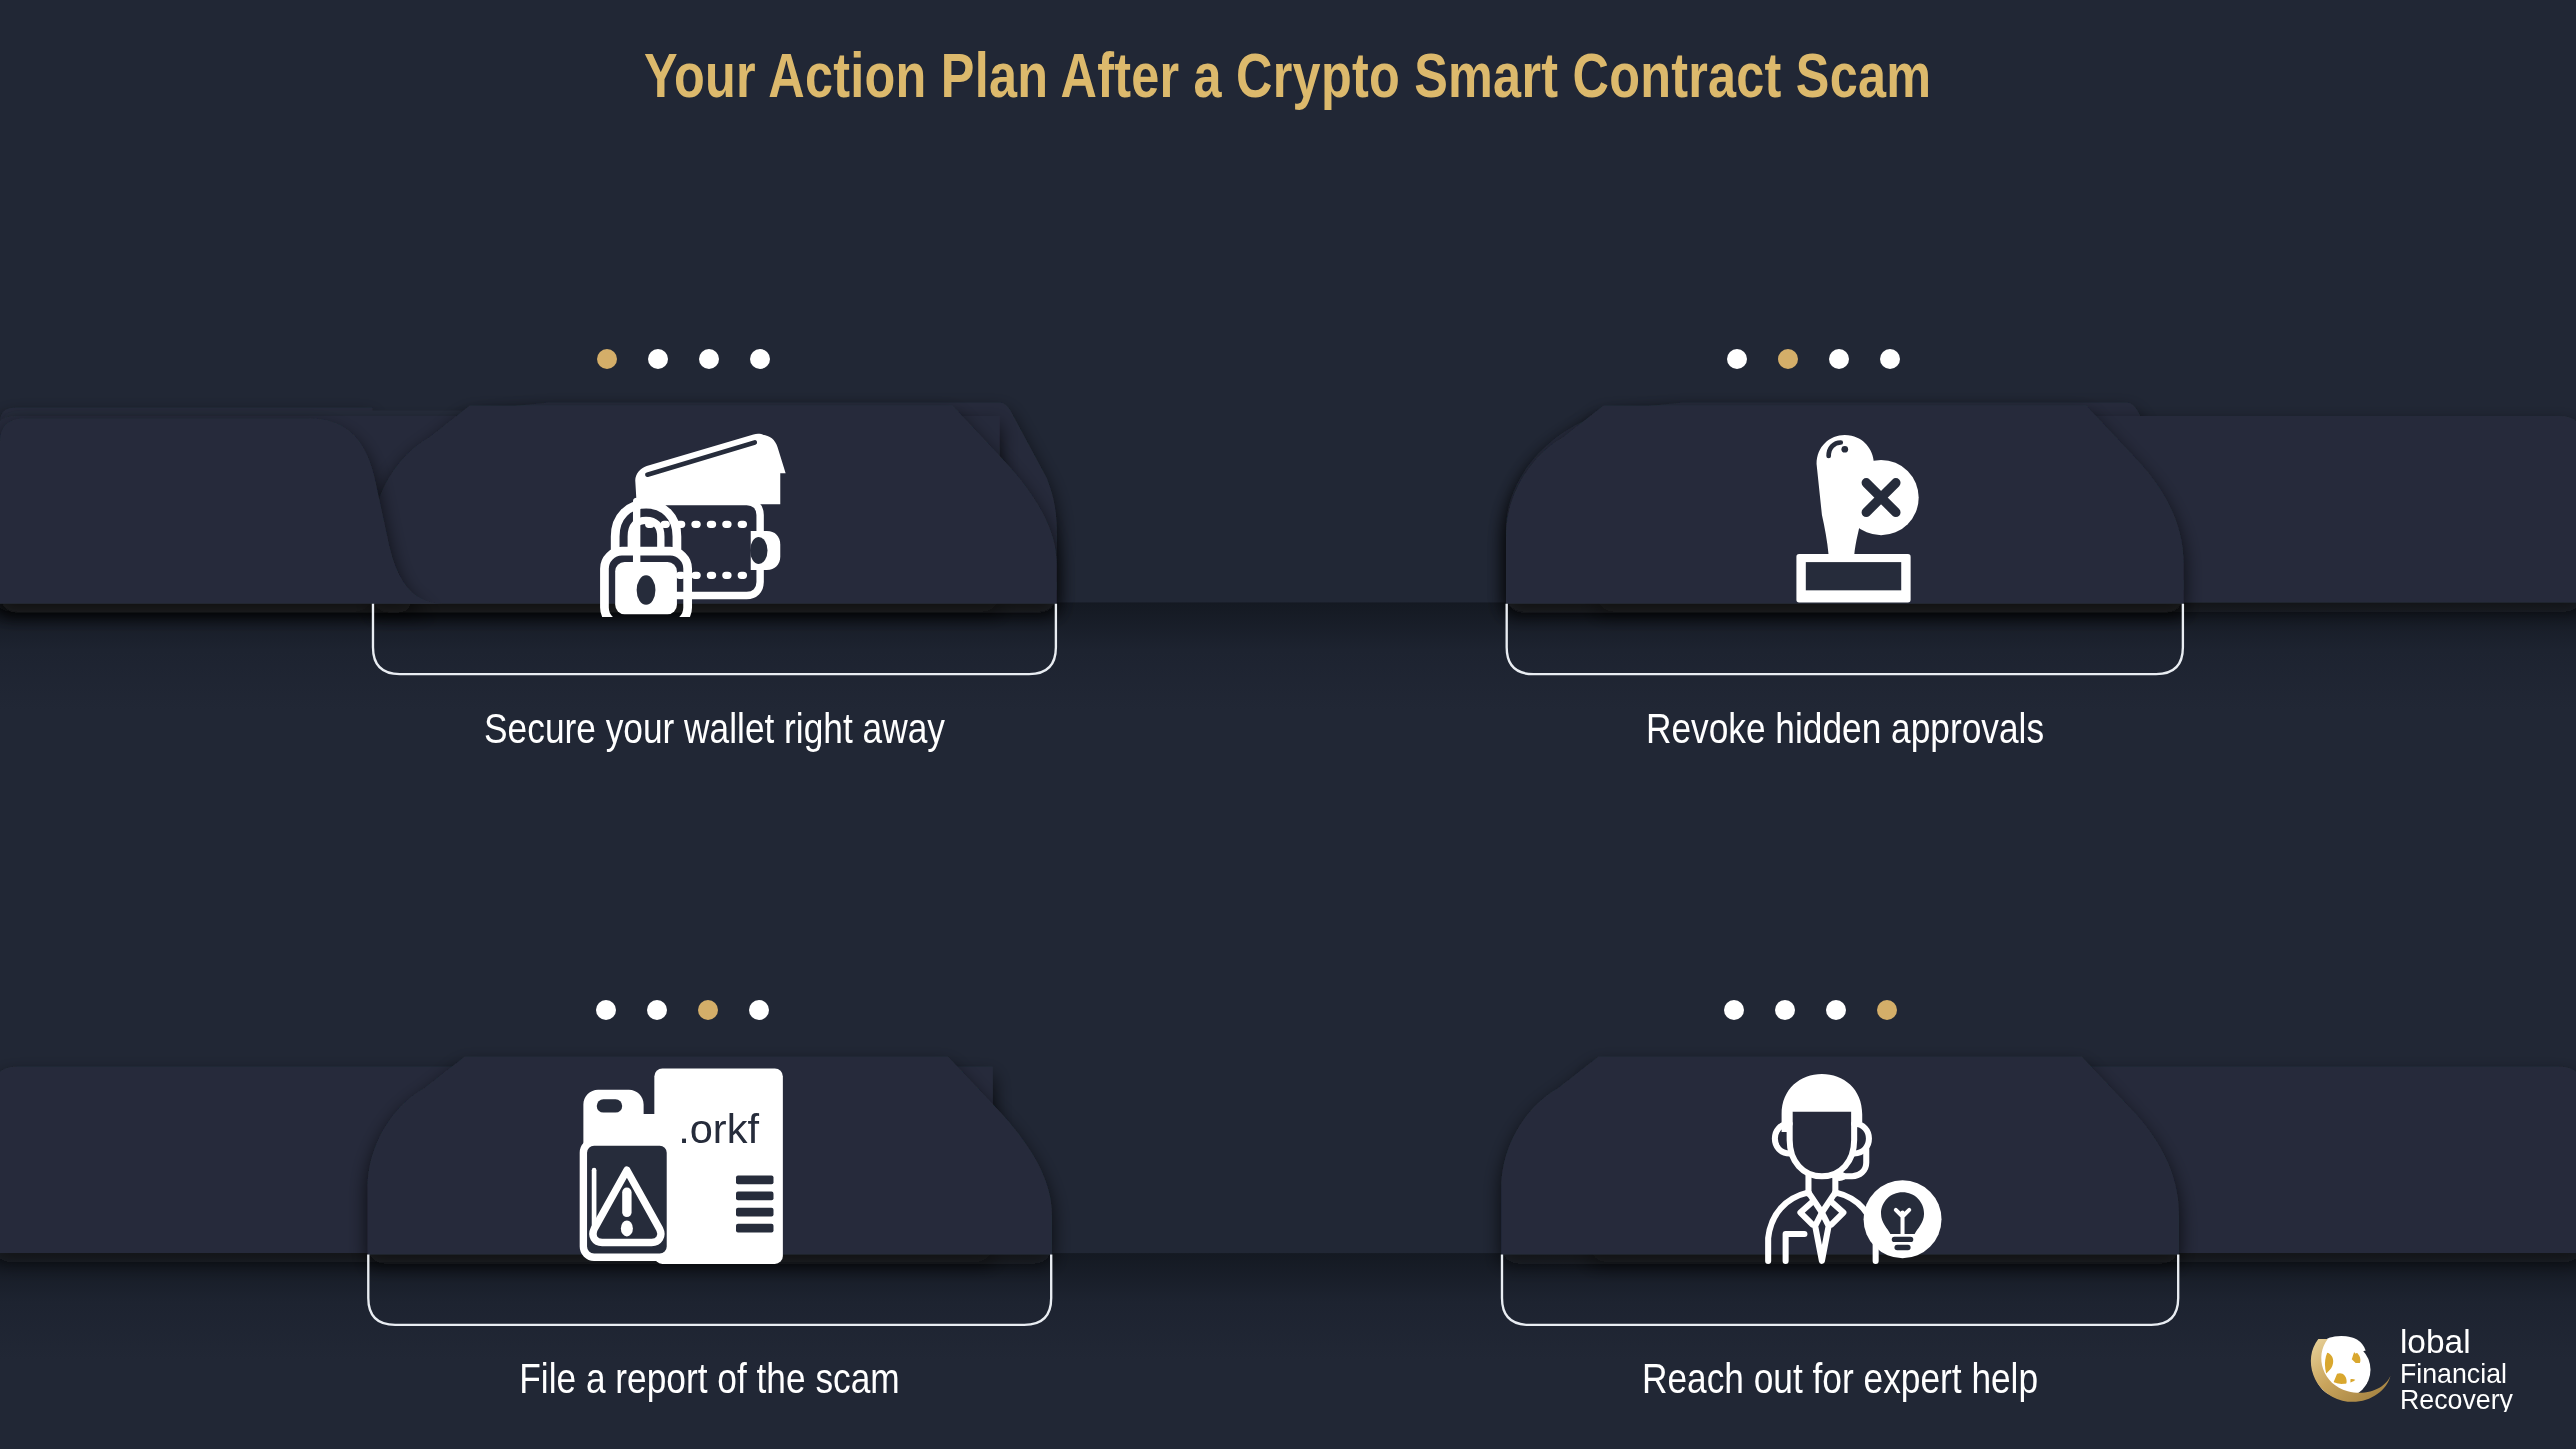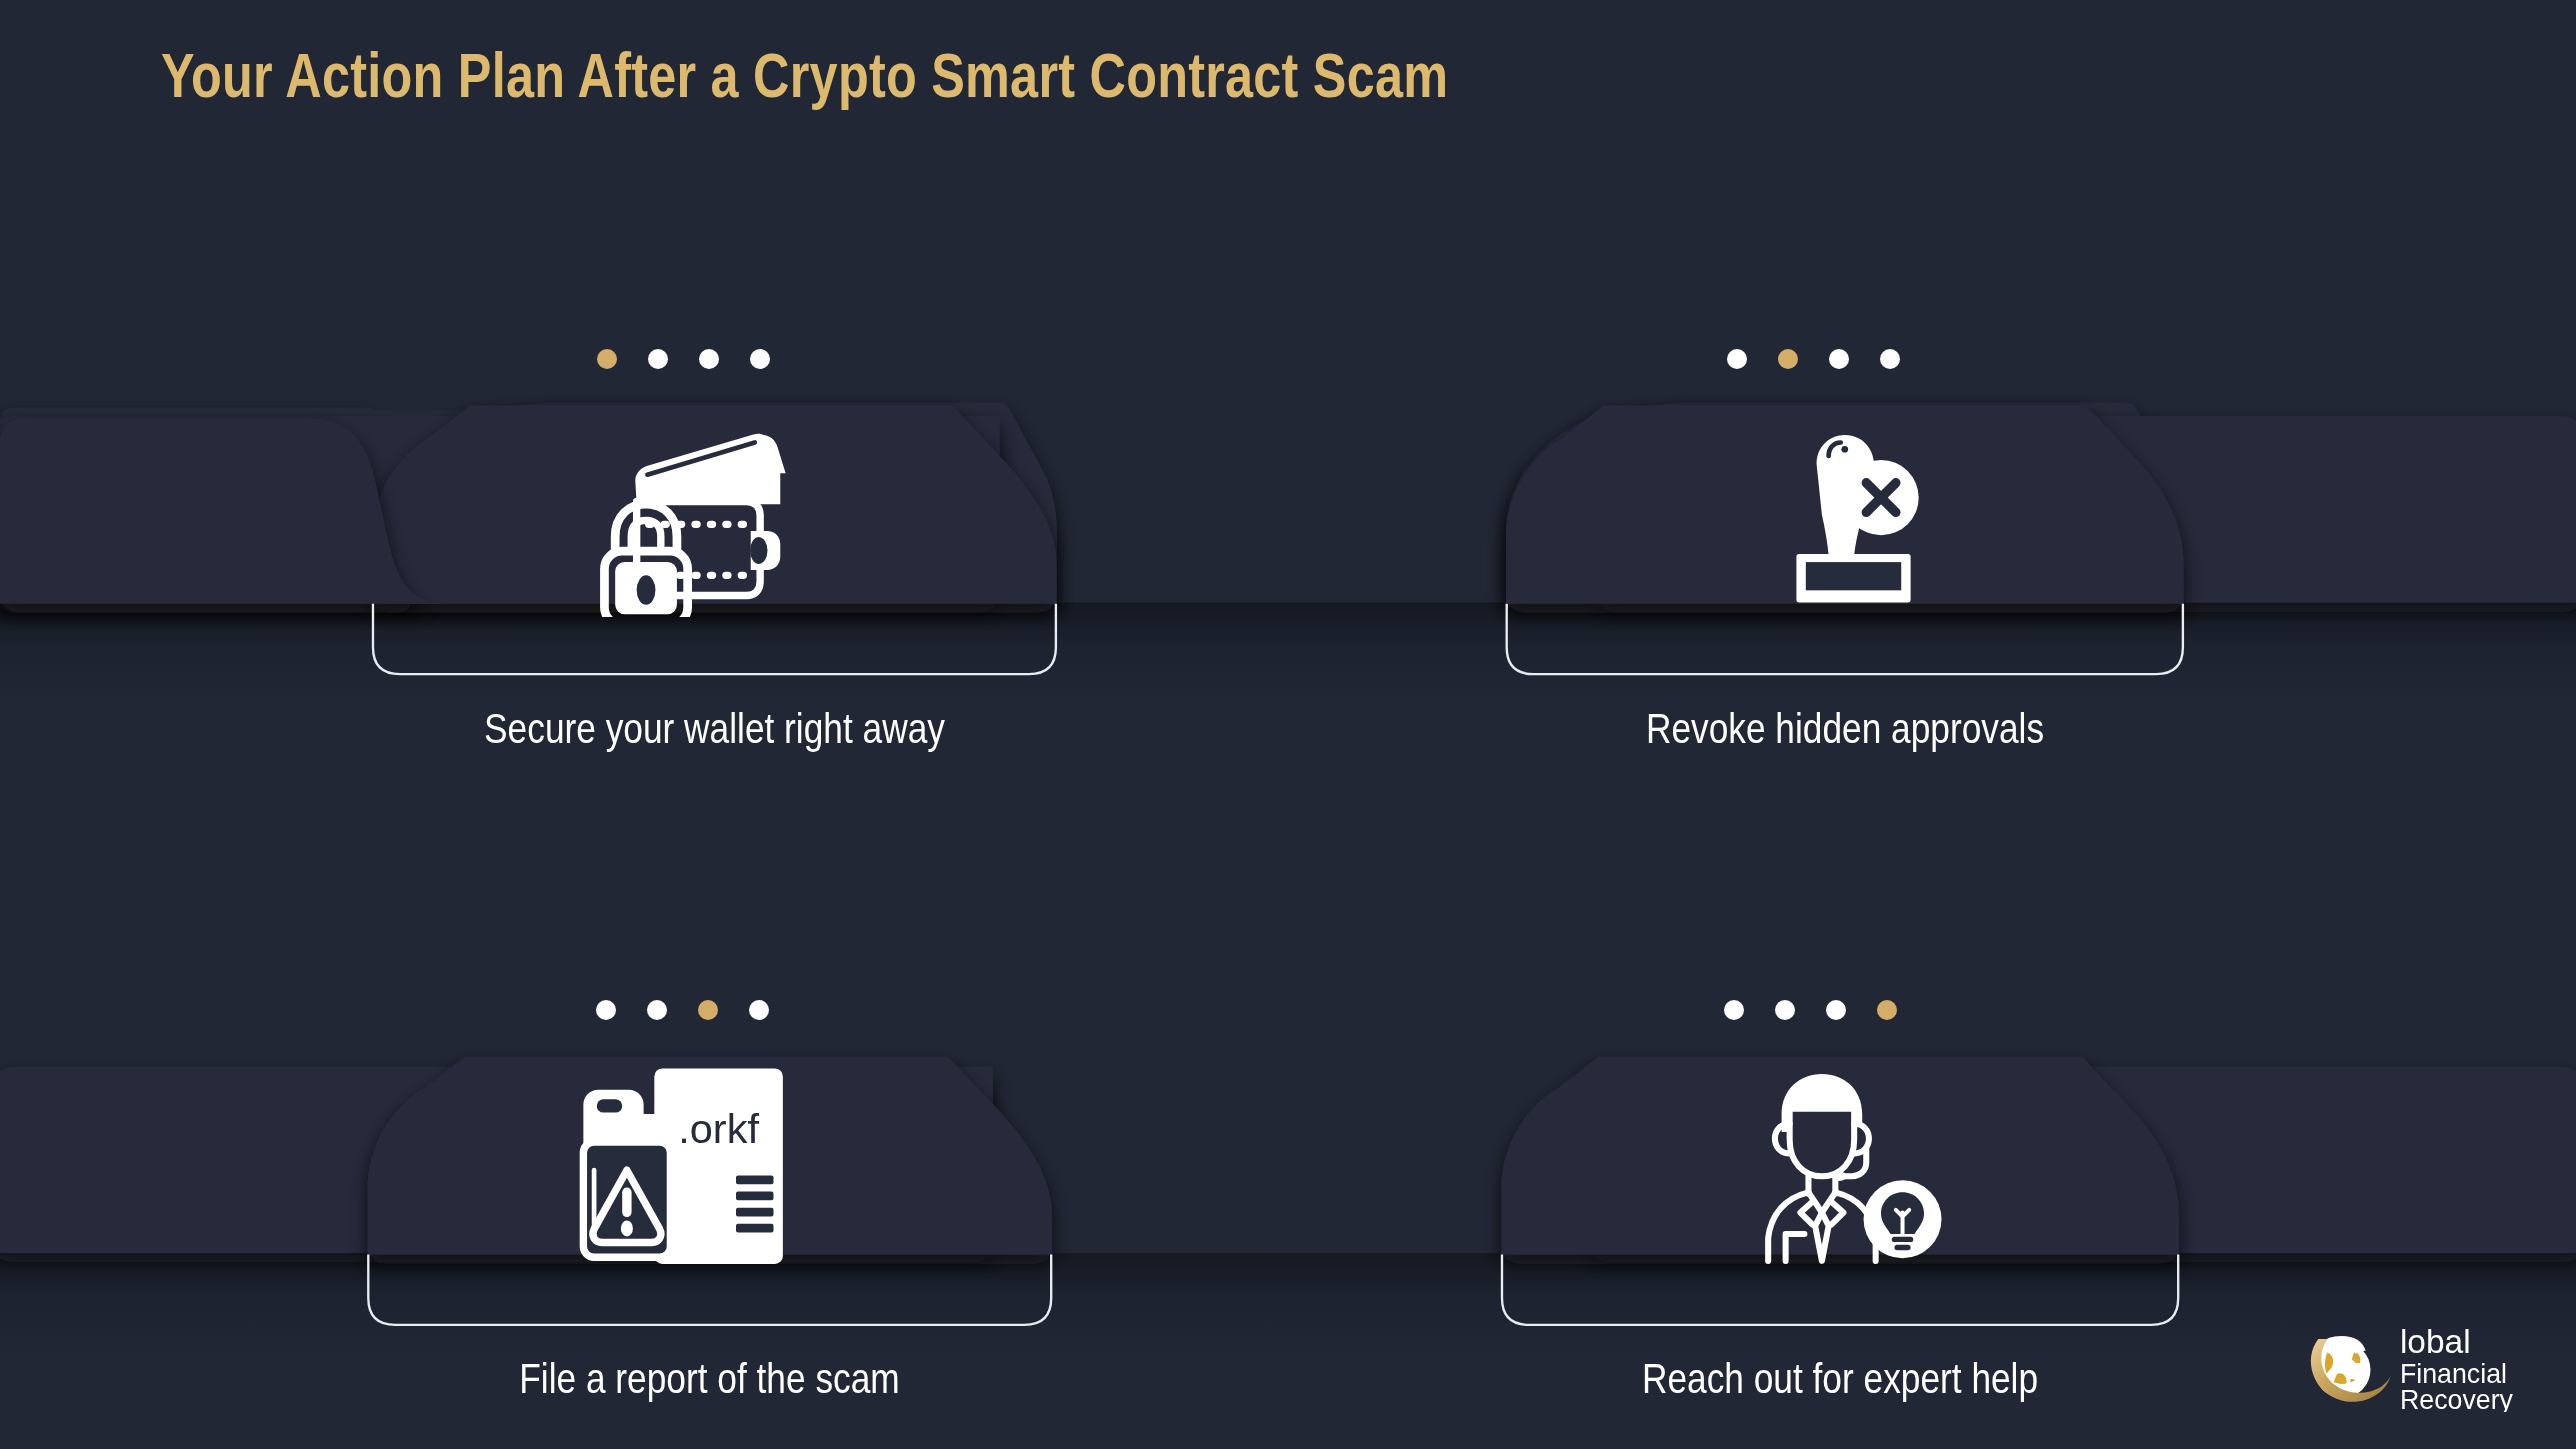--- a/index.html
+++ b/index.html
@@ -12,21 +12,21 @@
     background:#212735;
   }
   #stage { position:absolute; inset:0; width:2576px; height:1449px; }
 
   
   #scene { position:absolute; left:0; top:0; width:2576px; height:1449px; }
 
   
   .title-wrap {
     position:absolute; left:0; top:42px; width:2576px;
-    z-index:6;
+    text-align:center; z-index:6;
   }
   .title {
     display:inline-block;
     color:#DCB96C;
     font-family:"Liberation Sans Narrow","Liberation Sans",sans-serif;
     font-weight:700;
     font-size:63px;
     letter-spacing:0.3px;
     transform:scaleX(0.80);
     transform-origin:center;

